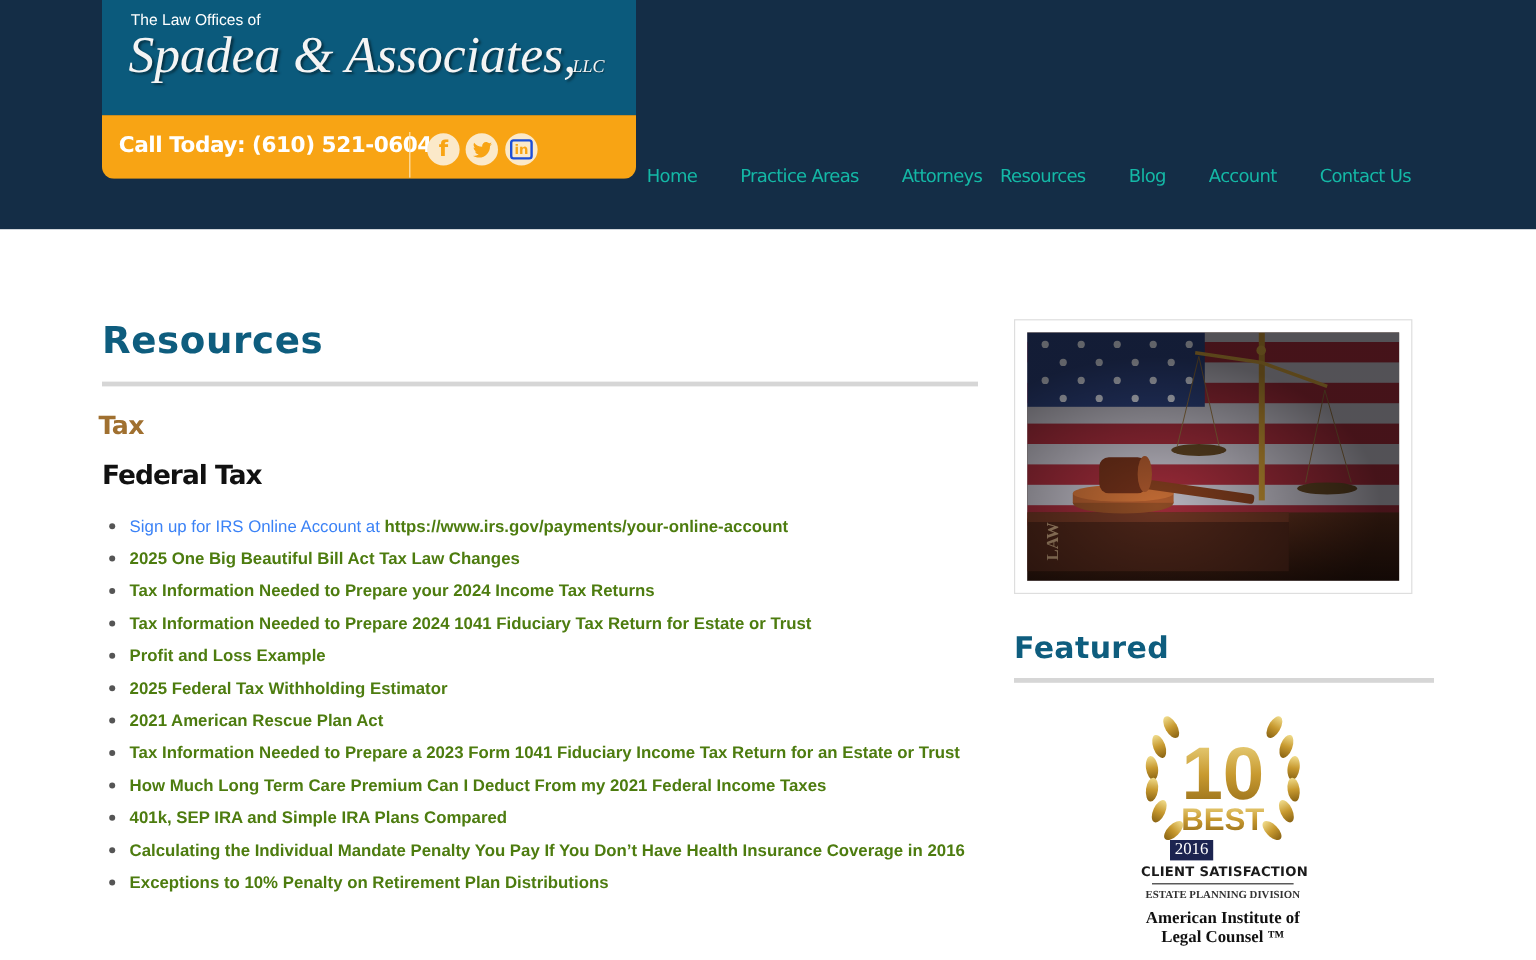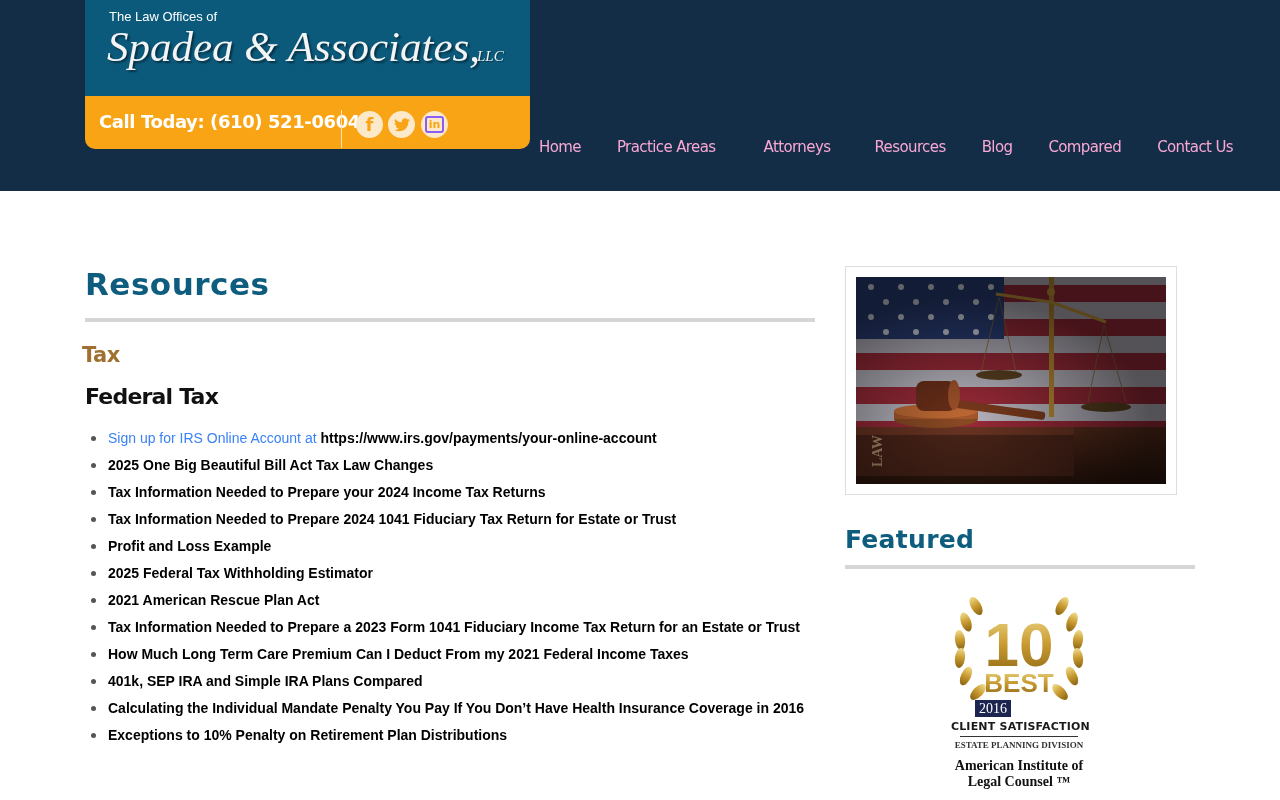--- a/index.html
+++ b/index.html
@@ -57,29 +57,29 @@
   .social {
     position: absolute; top: 15px; width: 27px; height: 27px; border-radius: 50%;
     background: #fbe9c9; color: #f8a414; font-weight: bold;
     display: flex; align-items: center; justify-content: center;
     font-family: "DejaVu Sans", sans-serif; cursor: pointer;
   }
   .social.fb { left: 271px; font-size: 18px; }
   .social.tw { left: 303px; font-size: 14px; }
   .social.li { left: 336px; font-size: 11px; }
   .social.li span {
-    border: 2px solid #8b5cf6; border-radius: 3px; padding: 0 2px; line-height: 13px;
+    border: 2px solid #1d4ed8; border-radius: 3px; padding: 0 2px; line-height: 13px;
   }
 
   .main-nav {
     position: absolute; left: 539px; top: 136px; height: 22px;
     display: flex; align-items: center;
   }
   .nav-item {
-    color: #f9a8d4; font-size: 15px; text-decoration: none;
+    color: #14b8a6; font-size: 15px; text-decoration: none;
     font-family: "DejaVu Sans", sans-serif; letter-spacing: -0.6px;
     white-space: nowrap; cursor: pointer;
   }
 
   
   .page-title {
     position: absolute; left: 85px; top: 266px; font-size: 31px; color: #0e5d7e;
     font-weight: bold; font-family: "DejaVu Sans", sans-serif; letter-spacing: 0.5px;
   }
   .title-rule {
@@ -100,21 +100,21 @@
   .resource-list li {
     position: relative; height: 27px; line-height: 20px;
     padding-left: 18px; font-size: 14px; white-space: nowrap;
   }
   .bullet {
     position: absolute; left: 1px; top: 8px; width: 5px; height: 5px; border-radius: 50%;
     background: #555555;
   }
   .plain-text { color: #3b82f6; font-size: 14px; }
   .res-link {
-    color: #000000; font-weight: bold; text-decoration: none; font-size: 14px;
+    color: #4d7c0f; font-weight: bold; text-decoration: none; font-size: 14px;
     cursor: pointer;
   }
 
   
   .hero-frame {
     position: absolute; left: 845px; top: 266px; width: 332px; height: 229px;
     border: 1px solid #dedede; background: #ffffff;
   }
   .hero-img {
     position: absolute; left: 10px; top: 10px; width: 310px; height: 207px;
@@ -176,25 +176,25 @@
           </svg>
       </a>
       <a class="social li">
           <span>in</span>
         </a>
     </div>
   </div>
 
   <nav class="main-nav">
     <a class="nav-item" style="margin-right:36px">Home</a>
-    <a class="nav-item" style="margin-right:48px">Practice Areas</a>
-    <a class="nav-item" style="margin-right:44px">Attorneys</a>
+    <a class="nav-item" style="margin-right:36px">Practice Areas</a>
+    <a class="nav-item" style="margin-right:15px">Attorneys</a>
     <a class="nav-item" style="margin-right:36px">Resources</a>
     <a class="nav-item" style="margin-right:36px">Blog</a>
-    <a class="nav-item" style="margin-right:36px">Compared</a>
+    <a class="nav-item" style="margin-right:36px">Account</a>
     <a class="nav-item">Contact Us</a>
   </nav>
 </header>
 
 <main>
   <h1 class="page-title">Resources</h1>
   <div class="title-rule"></div>
   <h2 class="section-title">Tax</h2>
   <h3 class="subsection-title">Federal Tax</h3>
 

